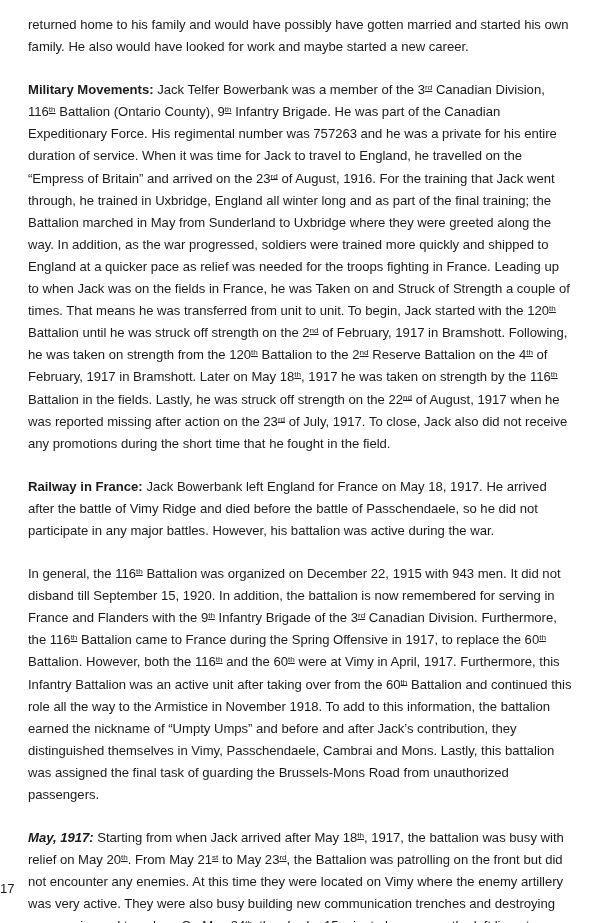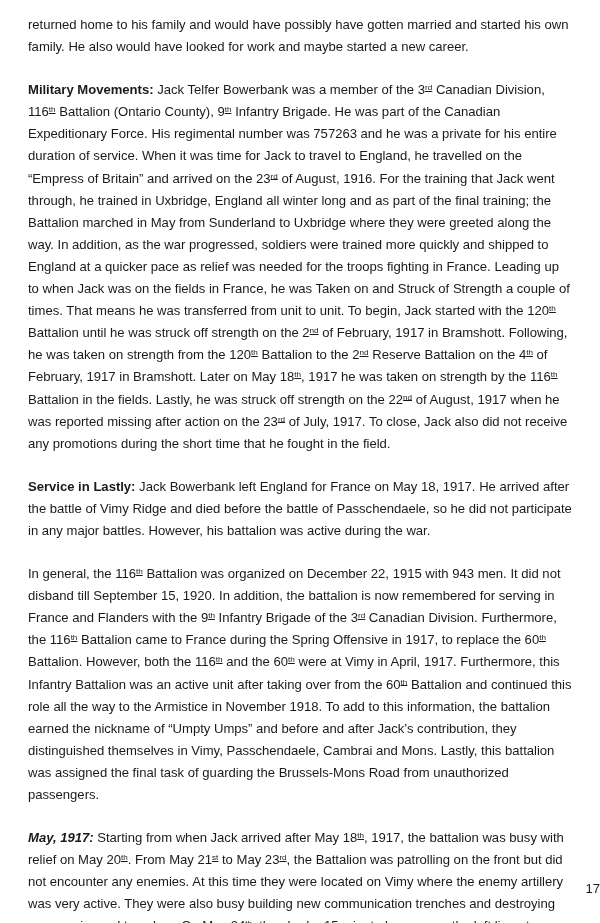--- a/index.html
+++ b/index.html
@@ -52,38 +52,38 @@
     font-size: 0.62em;
     vertical-align: 0.52em;
     line-height: 0;
     text-decoration: underline;
   }
   #pagenum {
     position: absolute;
     left: 0;
     top: 880px;
     width: 600px;
-    text-align: right;
+    text-align: left;
     font-size: 13.1px;
     line-height: 18px;
     color: #1a1a1a;
   }
 </style>
 </head>
 <body>
 
 <div id="page">
 
   <div id="content">
 
     <p class="para">returned home to his family and would have possibly have gotten married and started his own family. He also would have looked for work and maybe started a new career.</p>
 
     <p class="para gap"><span class="bold">Military Movements:</span> Jack Telfer Bowerbank was a member of the 3<sup>rd</sup> Canadian Division, 116<sup>th</sup> Battalion (Ontario County), 9<sup>th</sup> Infantry Brigade. He was part of the Canadian Expeditionary Force. His regimental number was 757263 and he was a private for his entire duration of service. When it was time for Jack to travel to England, he travelled on the “Empress of Britain” and arrived on the 23<sup>rd</sup> of August, 1916. For the training that Jack went through, he trained in Uxbridge, England all winter long and as part of the final training; the Battalion marched in May from Sunderland to Uxbridge where they were greeted along the way. In addition, as the war progressed, soldiers were trained more quickly and shipped to England at a quicker pace as relief was needed for the troops fighting in France. Leading up to when Jack was on the fields in France, he was Taken on and Struck of Strength a couple of times. That means he was transferred from unit to unit. To begin, Jack started with the 120<sup>th</sup> Battalion until he was struck off strength on the 2<sup>nd</sup> of February, 1917 in Bramshott. Following, he was taken on strength from the 120<sup>th</sup> Battalion to the 2<sup>nd</sup> Reserve Battalion on the 4<sup>th</sup> of February, 1917 in Bramshott. Later on May 18<sup>th</sup>, 1917 he was taken on strength by the 116<sup>th</sup> Battalion in the fields. Lastly, he was struck off strength on the 22<sup>nd</sup> of August, 1917 when he was reported missing after action on the 23<sup>rd</sup> of July, 1917. To close, Jack also did not receive any promotions during the short time that he fought in the field.</p>
 
-    <p class="para gap"><span class="bold">Service in Lastly:</span> Jack Bowerbank left England for France on May 18, 1917. He arrived after the battle of Vimy Ridge and died before the battle of Passchendaele, so he did not participate in any major battles. However, his battalion was active during the war.</p>
+    <p class="para gap"><span class="bold">Railway in France:</span> Jack Bowerbank left England for France on May 18, 1917. He arrived after the battle of Vimy Ridge and died before the battle of Passchendaele, so he did not participate in any major battles. However, his battalion was active during the war.</p>
 
     <p class="para gap">In general, the 116<sup>th</sup> Battalion was organized on December 22, 1915 with 943 men. It did not disband till September 15, 1920. In addition, the battalion is now remembered for serving in France and Flanders with the 9<sup>th</sup> Infantry Brigade of the 3<sup>rd</sup> Canadian Division. Furthermore, the 116<sup>th</sup> Battalion came to France during the Spring Offensive in 1917, to replace the 60<sup>th</sup> Battalion. However, both the 116<sup>th</sup> and the 60<sup>th</sup> were at Vimy in April, 1917. Furthermore, this Infantry Battalion was an active unit after taking over from the 60<sup>th</sup> Battalion and continued this role all the way to the Armistice in November 1918. To add to this information, the battalion earned the nickname of “Umpty Umps” and before and after Jack’s contribution, they distinguished themselves in Vimy, Passchendaele, Cambrai and Mons. Lastly, this battalion was assigned the final task of guarding the Brussels-Mons Road from unauthorized passengers.</p>
 
     <p class="para gap"><span class="ital">May, 1917:</span> Starting from when Jack arrived after May 18<sup>th</sup>, 1917, the battalion was busy with relief on May 20<sup>th</sup>. From May 21<sup>st</sup> to May 23<sup>rd</sup>, the Battalion was patrolling on the front but did not encounter any enemies. At this time they were located on Vimy where the enemy artillery was very active. They were also busy building new communication trenches and destroying enemy wire and trenches. On May 24<sup>th</sup>, they had a 15 minute barrage on the left line at 4:30a.m.; however, it was expected and the enemy artillery was very active at the Vimy Railway Station. It was today that the 116 Battalion moved to the Vimy-Lievin Line and Headquarters. For the next few days, the enemy artillery was active using gas and firing until May 27, when they fell silent. On May 28, the enemy bombarded at 1:15a.m. over the right flank and raided Canadian trenches but this did not last long and the 116 Battalion was soon relieved at the Vimy-Lievin Line by the 4 C.M.R. (Canadian Mounted Rifles) Battalion. For the rest of the month, the 116 Battalion worked on roads, tramways and buried cables.</p>
 
   </div>
 
   <div id="pagenum">17</div>
 
 </div>

